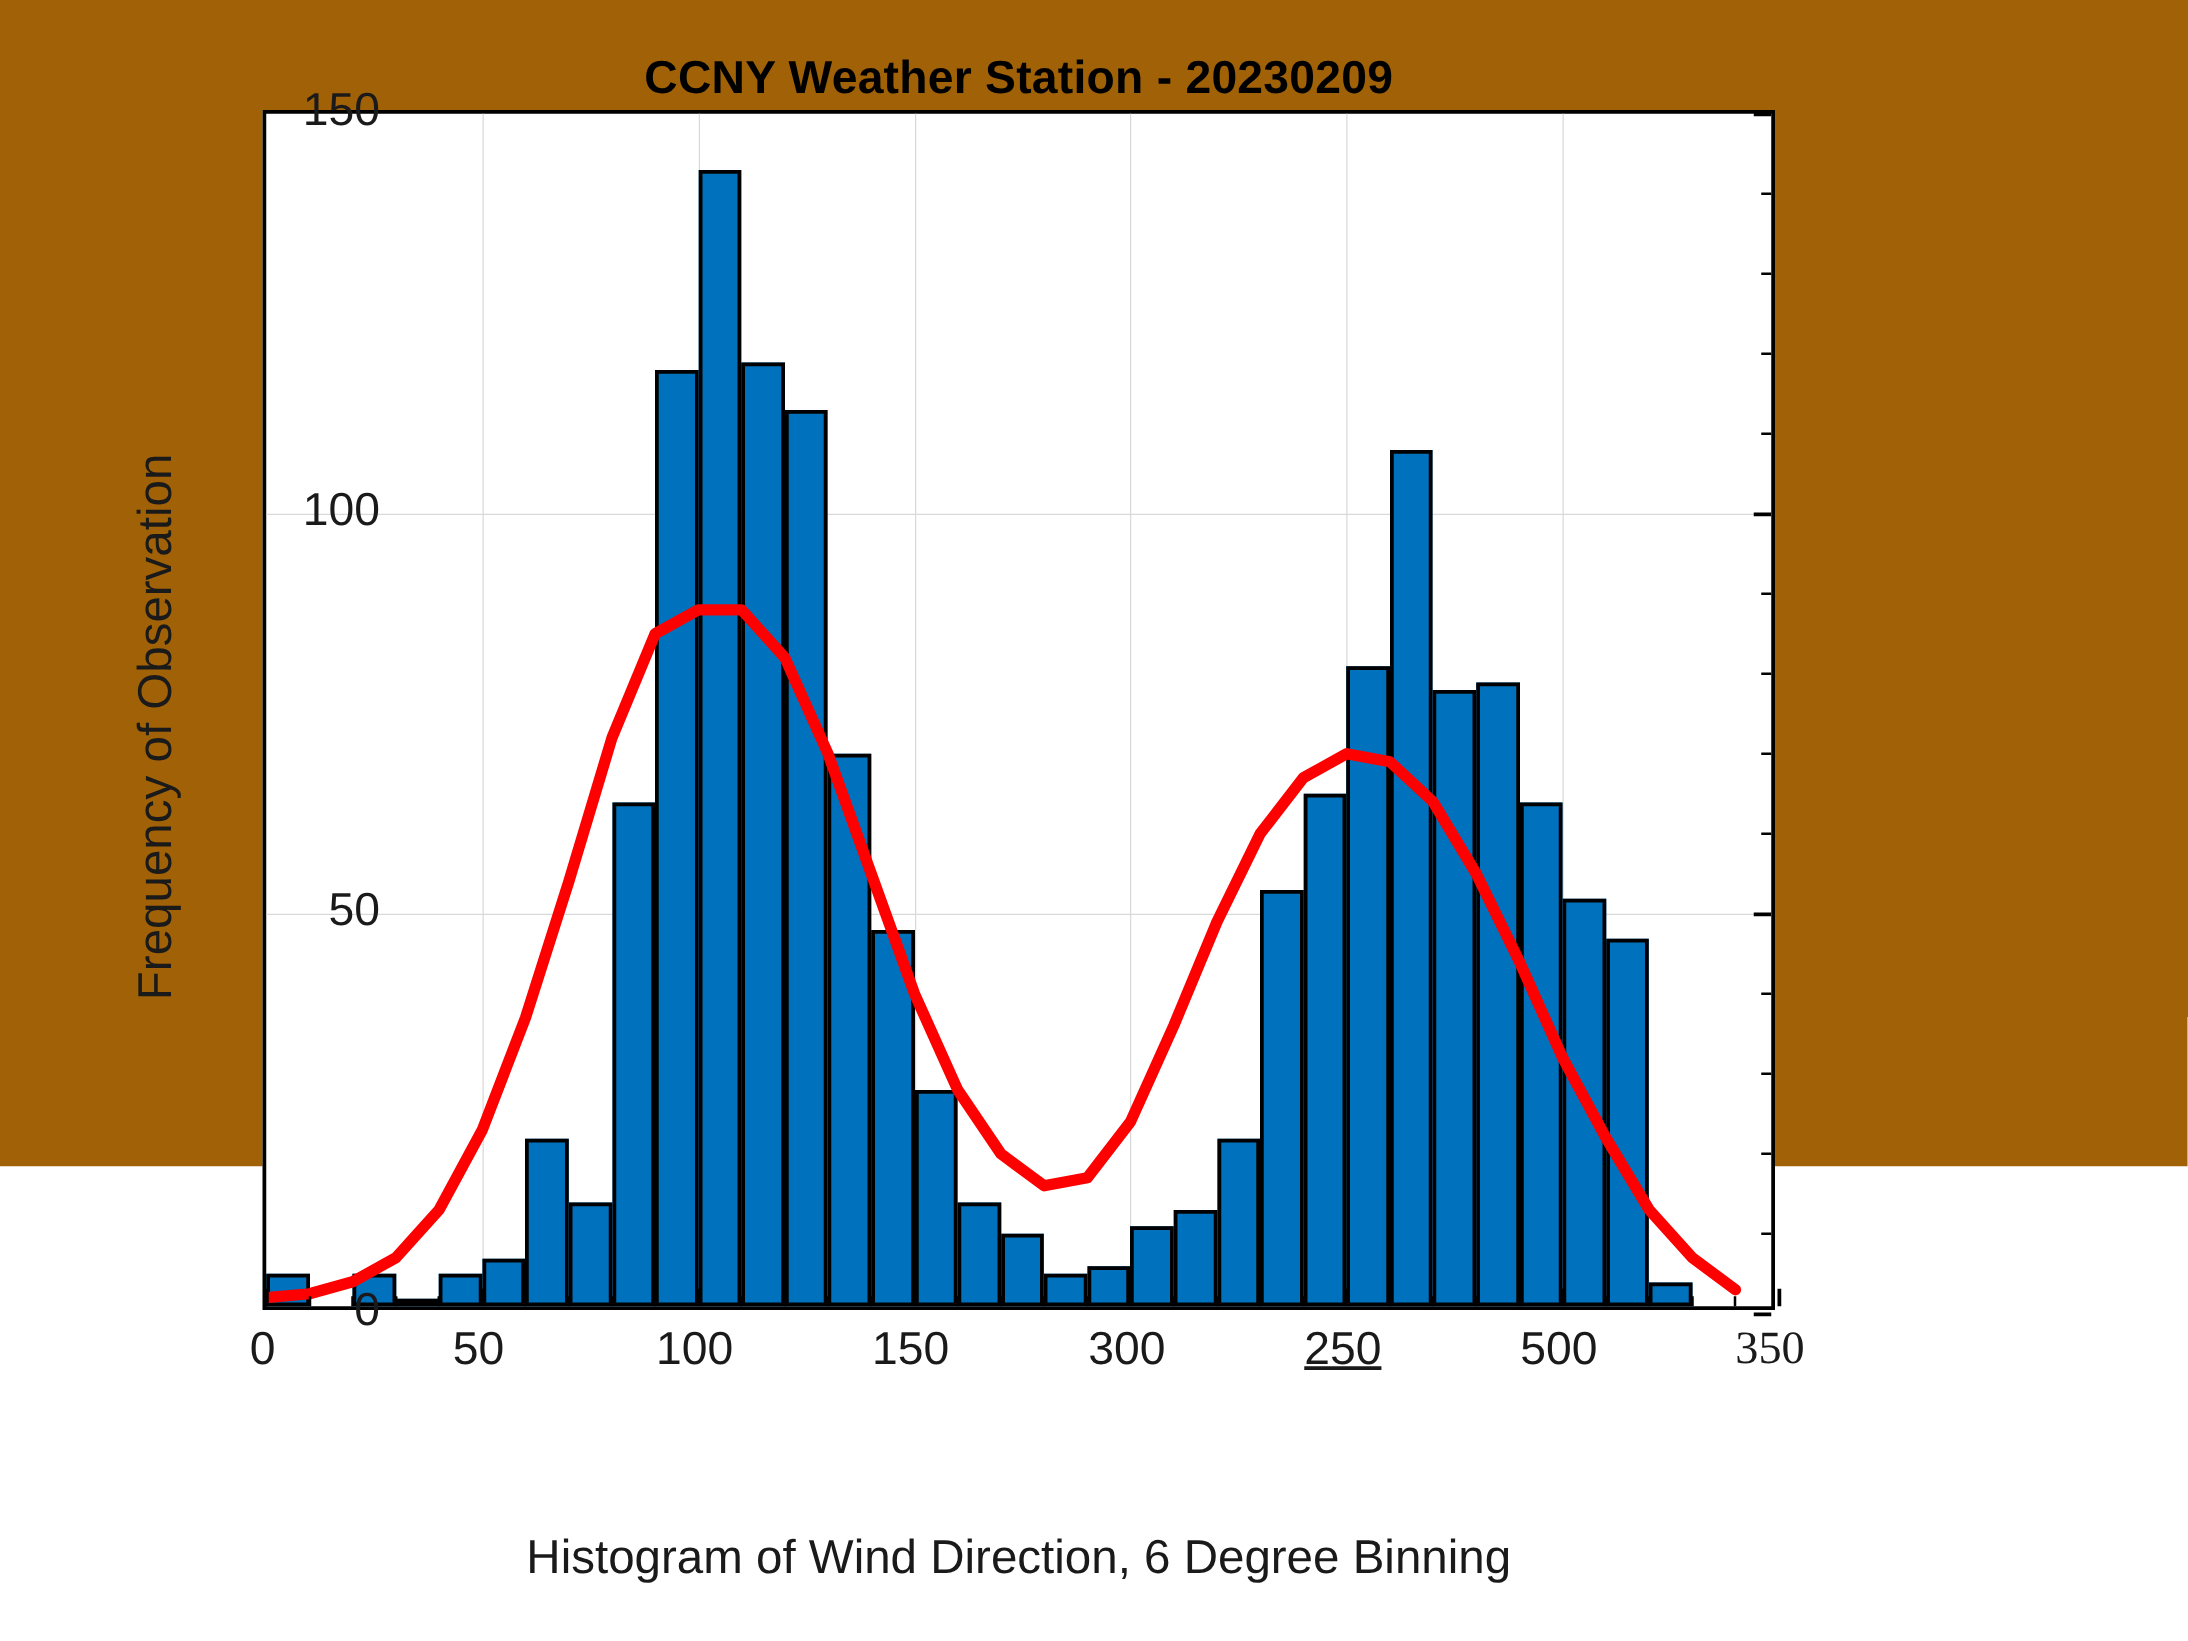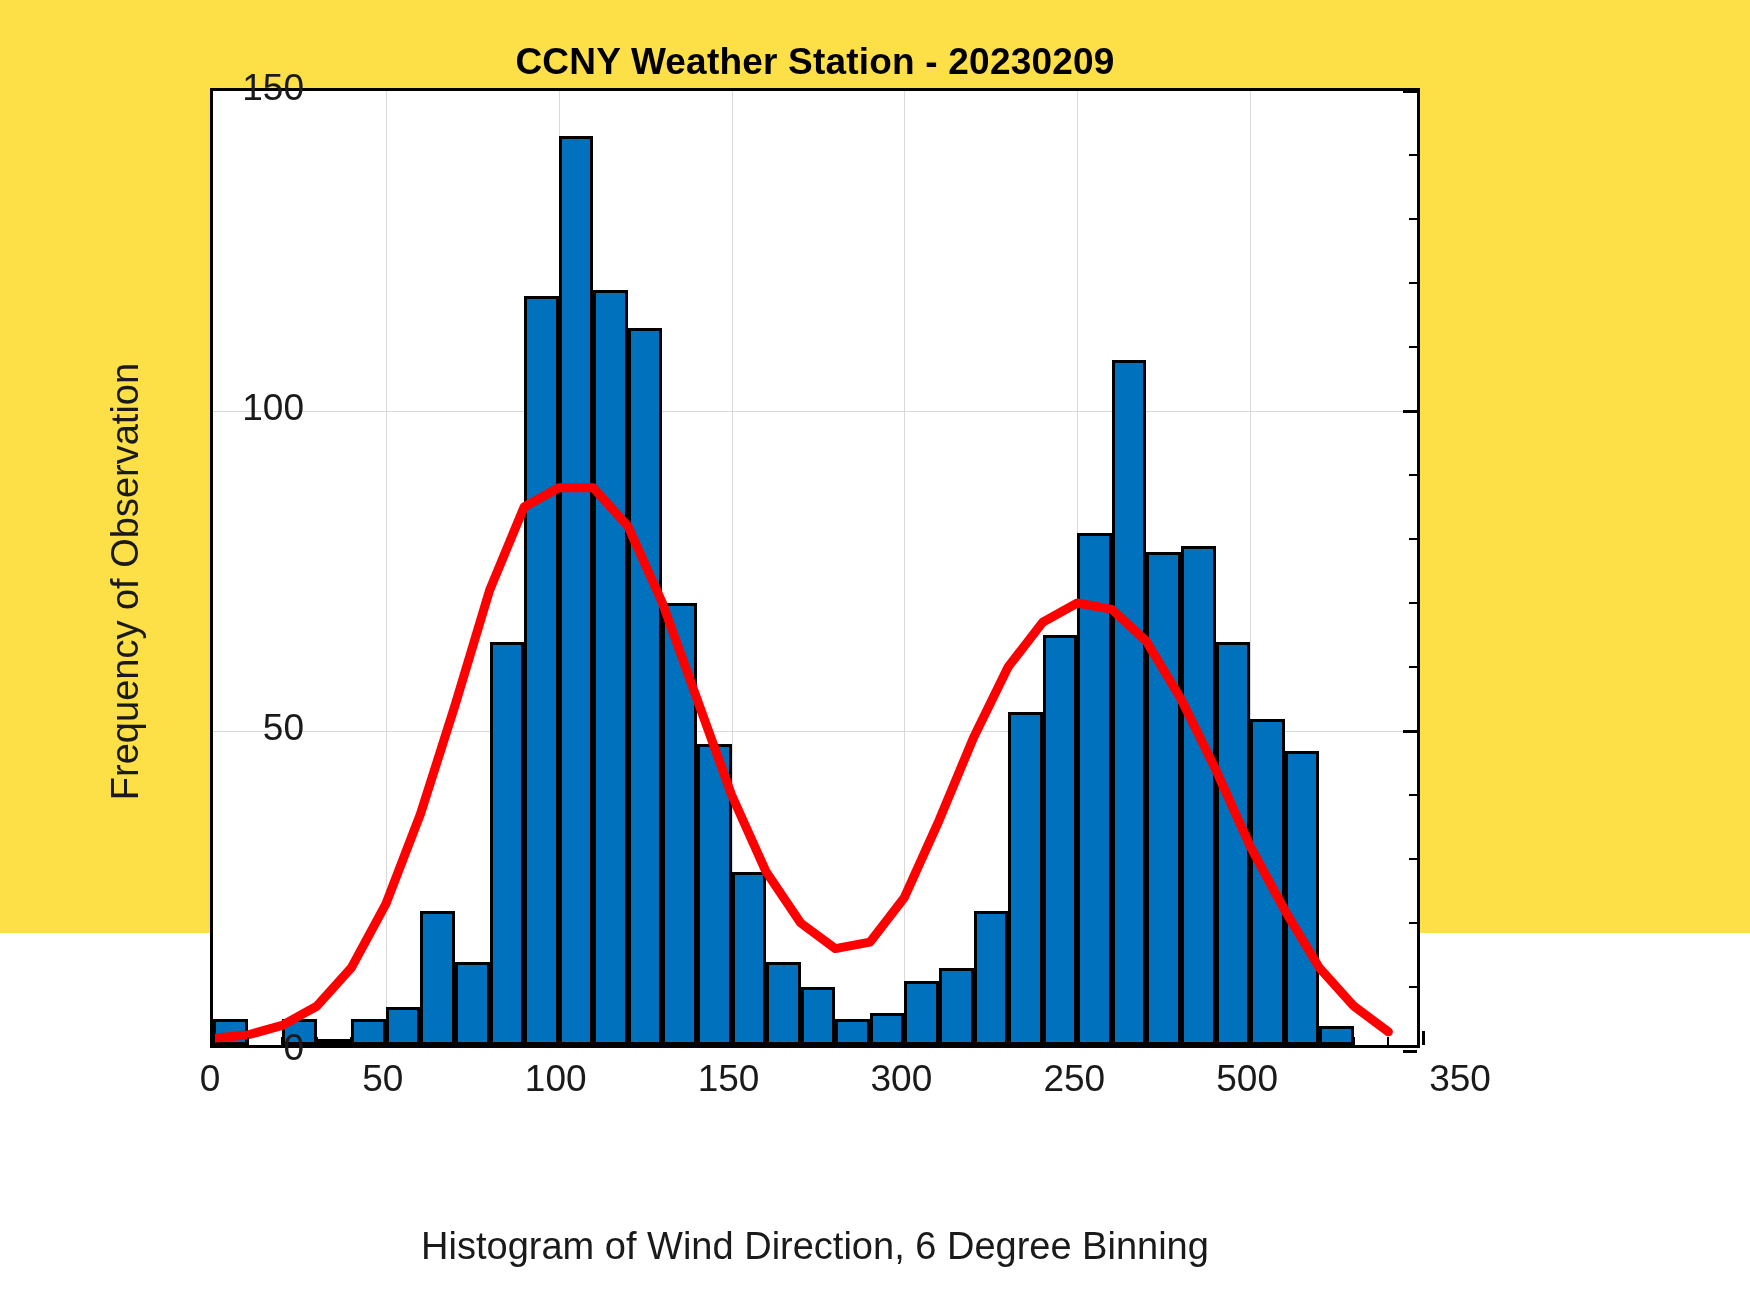--- a/index.html
+++ b/index.html
@@ -1,18 +1,18 @@
 <!DOCTYPE html>
 <html><head>
 <meta charset="utf-8">
 <title>CCNY Weather Station - 20230209</title>
 <style>
   html,body{margin:0;padding:0;background:#ffffff;}
   body{width:1750px;height:1313px;font-family:"Liberation Sans",sans-serif;overflow:hidden;}
-  #figure{position:relative;width:1750px;height:933px;background:#fde047;}
+  #figure{position:relative;width:1750px;height:933px;background:#a16207;}
 
   
   #chart-title{
     position:absolute;left:0;top:40px;width:1630px;
     text-align:center;font-size:37px;font-weight:bold;color:#000;
     letter-spacing:0.2px;line-height:44px;
   }
 
   
   #plot{
@@ -175,20 +175,20 @@
       <div class="ylabel-tick" style="top: 709px;">50</div>
       <div class="ylabel-tick" style="top: 389px;">100</div>
       <div class="ylabel-tick" style="top: 69px;">150</div>
     </div>
   <div id="xlabels">
       <div class="xlabel-tick" style="left: 130px;">0</div>
       <div class="xlabel-tick" style="left: 302.857px;">50</div>
       <div class="xlabel-tick" style="left: 475.714px;">100</div>
       <div class="xlabel-tick" style="left: 648.571px;">150</div>
       <div class="xlabel-tick" style="left: 821.429px;">300</div>
-      <div class="xlabel-tick" style="left: 994.286px;">250</div>
+      <div class="xlabel-tick" style="left: 994.286px; text-decoration: underline;">250</div>
       <div class="xlabel-tick" style="left: 1167.14px;">500</div>
-      <div class="xlabel-tick" style="left: 1380px;">350</div>
+      <div class="xlabel-tick" style="left: 1336px; font-family: Liberation Serif, serif;">350</div>
     </div>
 
   <div id="x-axis-title">Histogram of Wind Direction, 6 Degree Binning</div>
   <div id="y-axis-title">Frequency of Observation</div>
 </div>
 
 </body></html>

